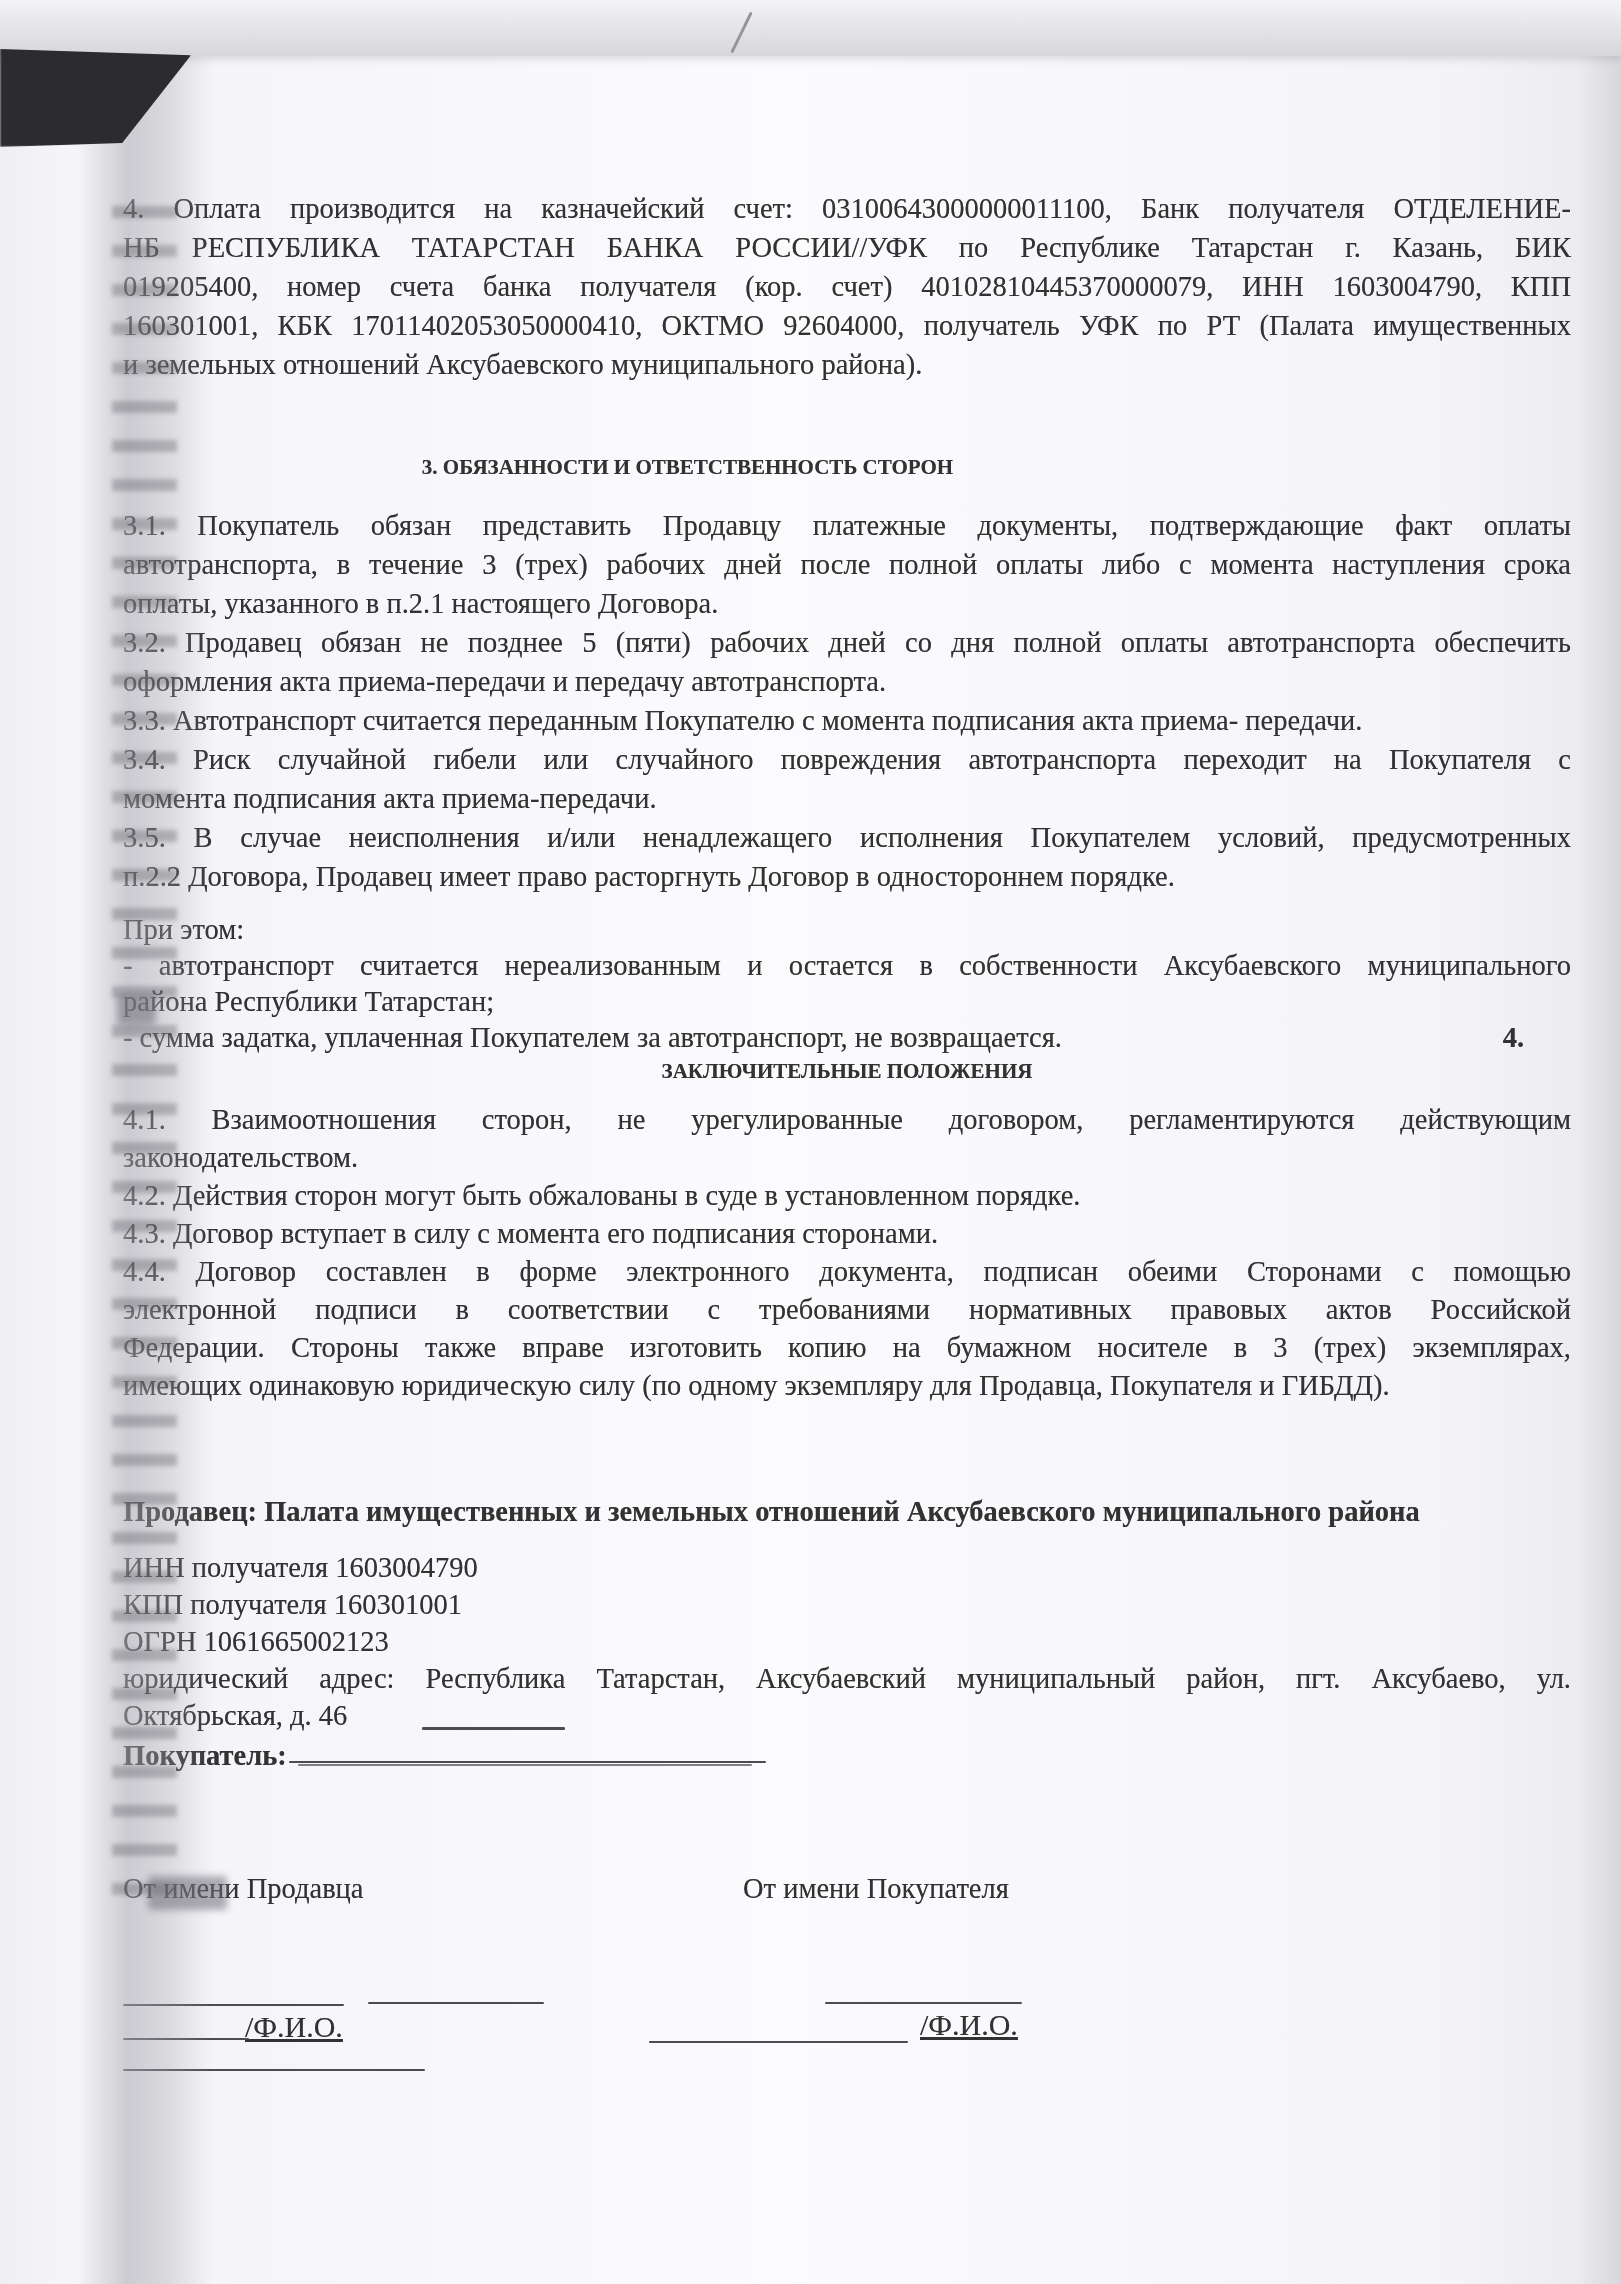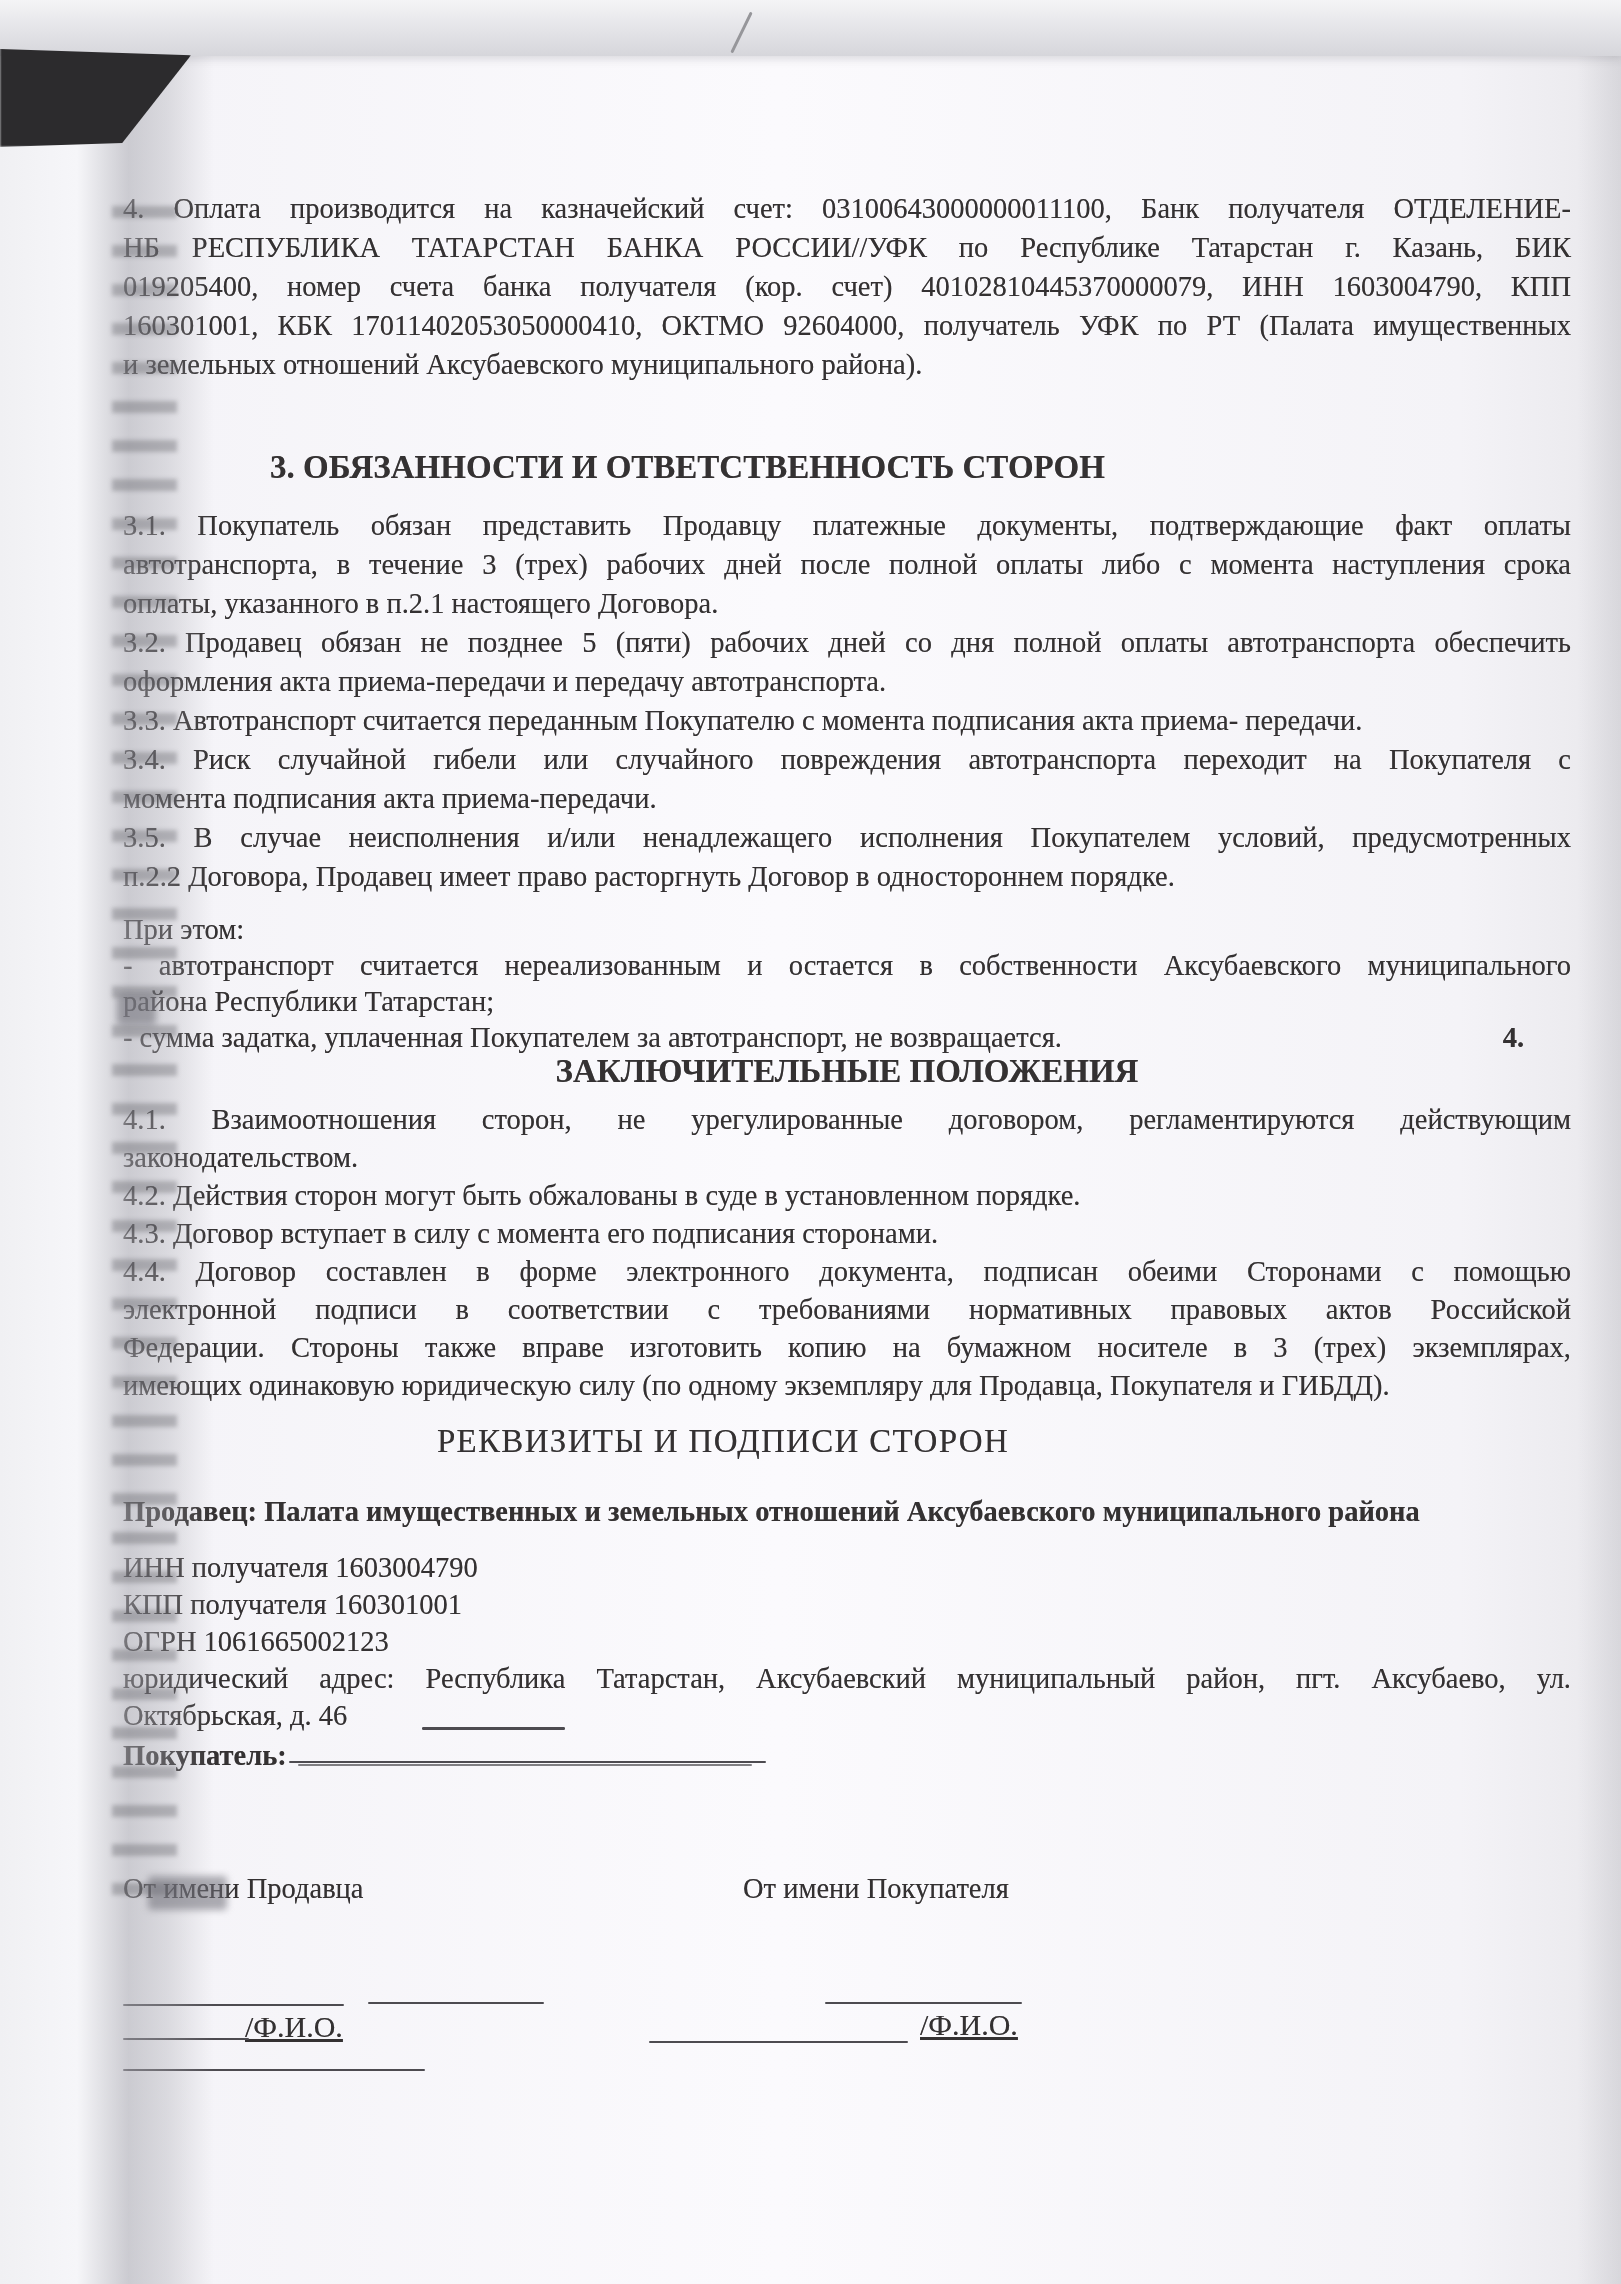--- a/index.html
+++ b/index.html
@@ -45,21 +45,21 @@
   
   .tx { position:absolute; left:123px; width:1448px; z-index:2; }
   .tx .line { font-size:28.5px; line-height:39px; text-shadow:0 0 0.4px rgba(50,48,48,.55); }
   .j  { text-align:justify; text-align-last:justify; }
   .l  { text-align:left; }
   .tight { line-height:36px !important; }
   .gap-top { margin-top:15.6px; }
   .b { font-weight:bold; }
 
   .heading {
-    position:absolute; z-index:2; font-size:33px; line-height:39px;
+    position:absolute; z-index:2; font-size:21px; line-height:39px;
     text-shadow:0 0 0.4px rgba(50,48,48,.55); text-align:center;
   }
   .pg-num { float:right; margin-right:47px; font-weight:bold; }
 
   .rule { position:absolute; z-index:3; background:#4d4b50; height:2.6px; border-radius:1.3px; }
   .fio  { position:absolute; z-index:2; font-size:30px; text-shadow:0 0 0.4px rgba(50,48,48,.55);text-decoration:underline; }
   .party{ position:absolute; z-index:2; font-size:28.5px; text-shadow:0 0 0.4px rgba(50,48,48,.55); }
 </style>
 </head>
 <body>
@@ -102,21 +102,20 @@
     <div class="line j" style="line-height:38px;">4.1. Взаимоотношения сторон, не урегулированные договором, регламентируются действующим</div>
     <div class="line l" style="line-height:38px;">законодательством.</div>
     <div class="line l" style="line-height:38px;">4.2. Действия сторон могут быть обжалованы в суде в установленном порядке.</div>
     <div class="line l" style="line-height:38px;">4.3. Договор вступает в силу с момента его подписания сторонами.</div>
     <div class="line j" style="line-height:38px;">4.4. Договор составлен в форме электронного документа, подписан обеими Сторонами с помощью</div>
     <div class="line j" style="line-height:38px;">электронной подписи в соответствии с требованиями нормативных правовых актов Российской</div>
     <div class="line j" style="line-height:38px;">Федерации. Стороны также вправе изготовить копию на бумажном носителе в 3 (трех) экземплярах,</div>
     <div class="line l" style="line-height:38px;">имеющих одинаковую юридическую силу (по одному экземпляру для Продавца, Покупателя и ГИБДД).</div>
   </div>
 
-  <div class="heading" style="top:1422px; left:123px; width:1200px; letter-spacing:1.3px;">РЕКВИЗИТЫ И ПОДПИСИ СТОРОН</div>
 
   <div class="tx" style="top:1492px;">
     <div class="line l b">Продавец: Палата имущественных и земельных отношений Аксубаевского муниципального района</div>
   </div>
 
   <div class="tx" style="top:1549px;">
     <div class="line l" style="line-height:37px;">ИНН получателя 1603004790</div>
     <div class="line l" style="line-height:37px;">КПП получателя 160301001</div>
     <div class="line l" style="line-height:37px;">ОГРН 1061665002123</div>
     <div class="line j" style="line-height:37px;">юридический адрес: Республика Татарстан, Аксубаевский муниципальный район, пгт. Аксубаево, ул.</div>

